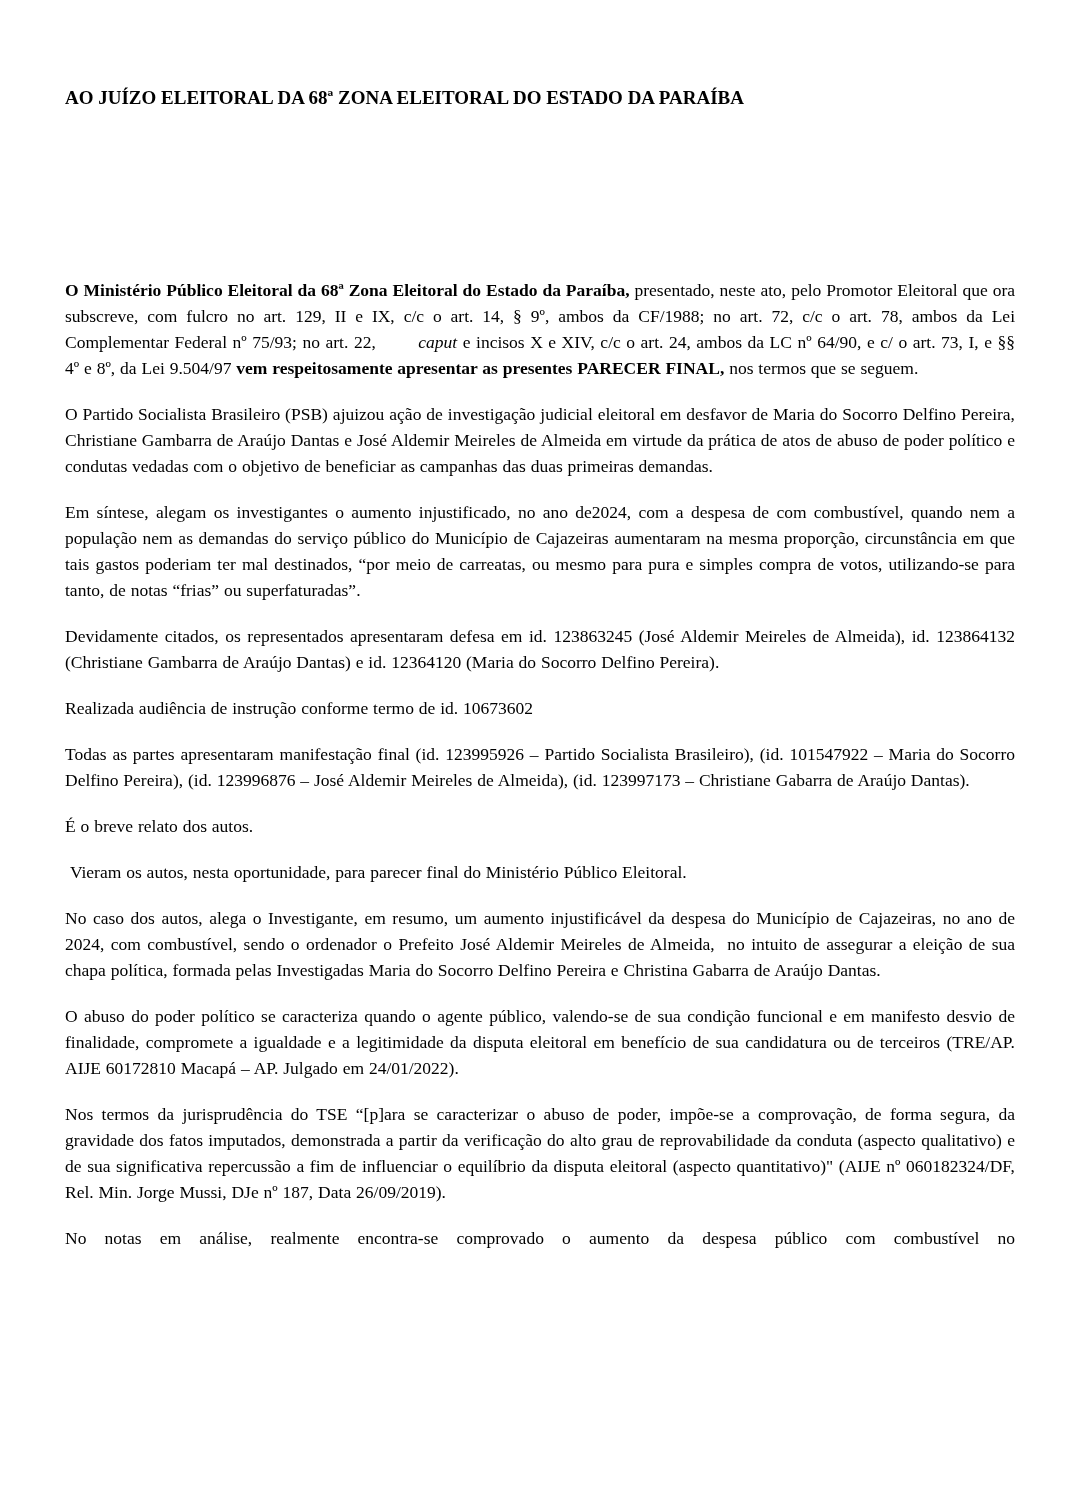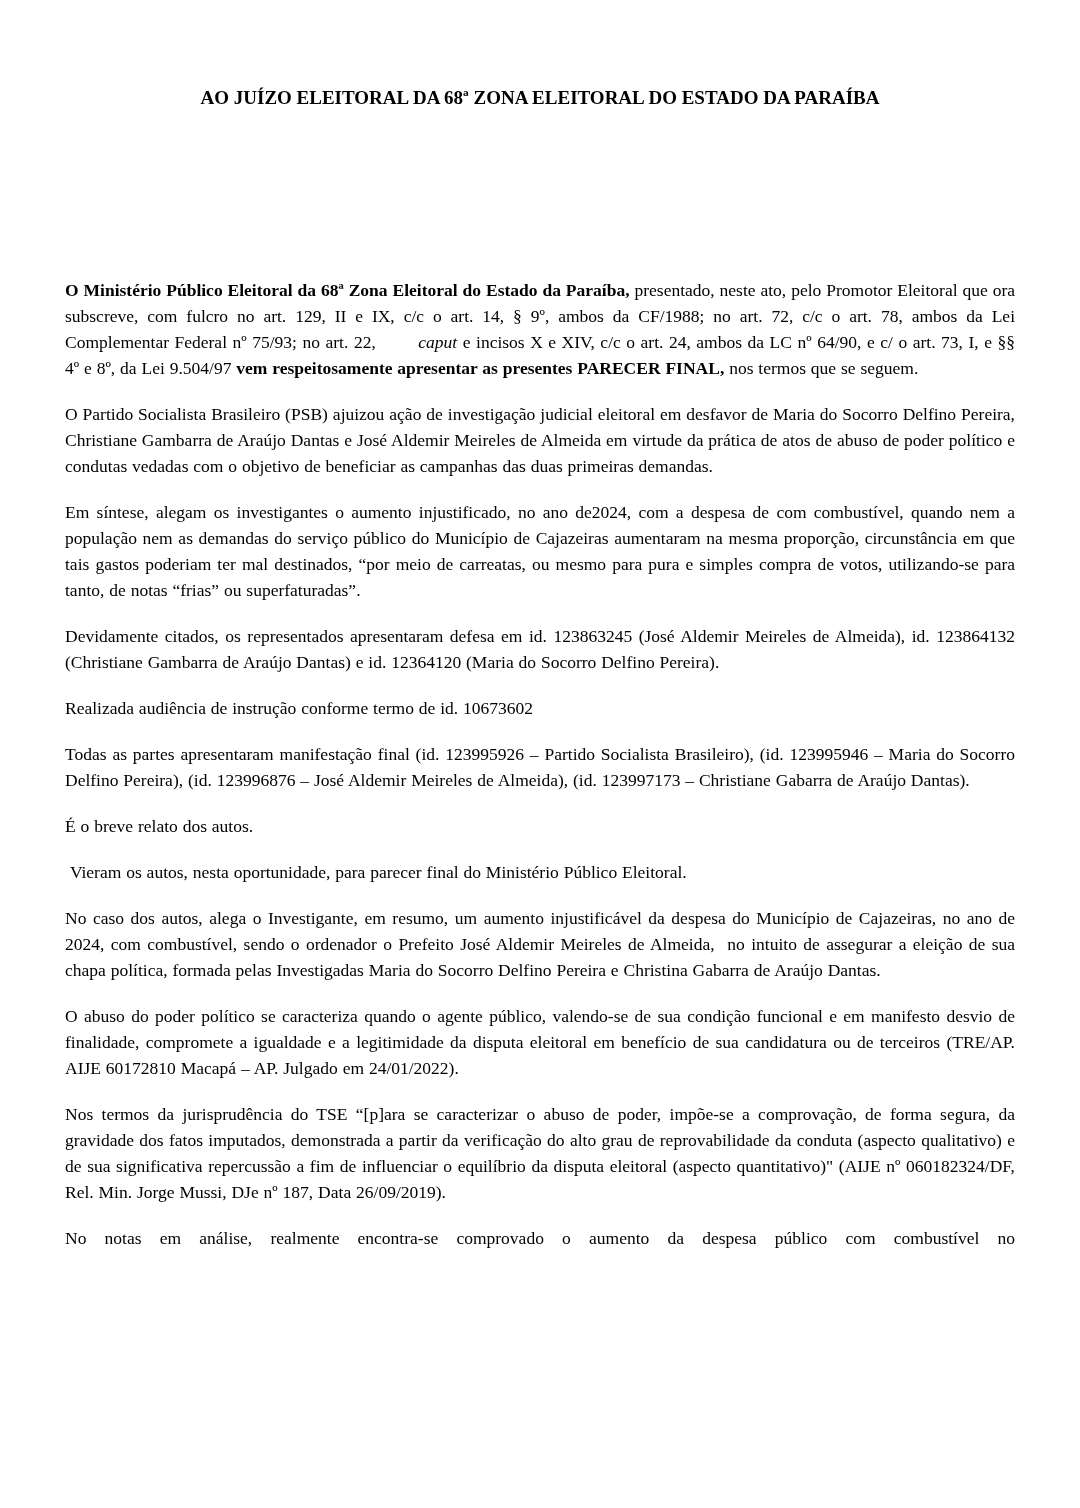--- a/index.html
+++ b/index.html
@@ -19,21 +19,21 @@
     width: 1080px;
     height: 1508px;
     padding: 87px 65px 0 65px;
     background: #ffffff;
   }
   .doc-title {
     font-size: 19px;
     line-height: 21px;
     font-weight: bold;
     margin: 0 0 169px 0;
-    text-align: center;
+    text-align: left;
   }
   .doc-body {
     width: 950px;
   }
   .doc-paragraph {
     font-size: 17.5px;
     line-height: 26px;
     margin: 0 0 20px 0;
     text-align: justify;
     word-spacing: 0.5px;
@@ -50,21 +50,21 @@
 <body>
 
 <div class="page">
   <h1 class="doc-title">AO JUÍZO ELEITORAL DA 68ª ZONA ELEITORAL DO ESTADO DA PARAÍBA</h1>
   <div class="doc-body">
       <p class="doc-paragraph"><span class="seg-bold">O Ministério Público Eleitoral da 68ª Zona Eleitoral do Estado da Paraíba,</span><span class="seg-normal"> presentado, neste ato, pelo Promotor Eleitoral que ora subscreve, com fulcro no art. 129, II e IX, c/c o art. 14, § 9º, ambos da CF/1988; no art. 72, c/c o art. 78, ambos da Lei Complementar Federal nº 75/93; no art. 22, </span><span class="seg-italic">caput</span><span class="seg-normal"> e incisos X e XIV, c/c o art. 24, ambos da LC nº 64/90, e c/ o art. 73, I, e §§ 4º e 8º, da Lei 9.504/97 </span><span class="seg-bold">vem respeitosamente apresentar as presentes PARECER FINAL,</span><span class="seg-normal"> nos termos que se seguem.</span></p>
       <p class="doc-paragraph"><span class="seg-normal">O Partido Socialista Brasileiro (PSB) ajuizou ação de investigação judicial eleitoral em desfavor de Maria do Socorro Delfino Pereira, Christiane Gambarra de Araújo Dantas e José Aldemir Meireles de Almeida em virtude da prática de atos de abuso de poder político e condutas vedadas com o objetivo de beneficiar as campanhas das duas primeiras demandas.</span></p>
       <p class="doc-paragraph"><span class="seg-normal">Em síntese, alegam os investigantes o aumento injustificado, no ano de2024, com a despesa de com combustível, quando nem a população nem as demandas do serviço público do Município de Cajazeiras aumentaram na mesma proporção, circunstância em que tais gastos poderiam ter mal destinados, “por meio de carreatas, ou mesmo para pura e simples compra de votos, utilizando-se para tanto, de notas “frias” ou superfaturadas”.</span></p>
       <p class="doc-paragraph"><span class="seg-normal">Devidamente citados, os representados apresentaram defesa em id. 123863245 (José Aldemir Meireles de Almeida), id. 123864132 (Christiane Gambarra de Araújo Dantas) e id. 12364120 (Maria do Socorro Delfino Pereira).</span></p>
       <p class="doc-paragraph"><span class="seg-normal">Realizada audiência de instrução conforme termo de id. 10673602</span></p>
-      <p class="doc-paragraph"><span class="seg-normal">Todas as partes apresentaram manifestação final (id. 123995926 – Partido Socialista Brasileiro), (id. 123995946 – Maria do Socorro Delfino Pereira), (id. 123996876 – José Aldemir Meireles de Almeida), (id. 123997173 – Christiane Gabarra de Araújo Dantas).</span></p>
+      <p class="doc-paragraph"><span class="seg-normal">Todas as partes apresentaram manifestação final (id. 123995926 – Partido Socialista Brasileiro), (id. 101547922 – Maria do Socorro Delfino Pereira), (id. 123996876 – José Aldemir Meireles de Almeida), (id. 123997173 – Christiane Gabarra de Araújo Dantas).</span></p>
       <p class="doc-paragraph"><span class="seg-normal">É o breve relato dos autos.</span></p>
       <p class="doc-paragraph"><span class="seg-normal">&nbsp;Vieram os autos, nesta oportunidade, para parecer final do Ministério Público Eleitoral.</span></p>
       <p class="doc-paragraph"><span class="seg-normal">No caso dos autos, alega o Investigante, em resumo, um aumento injustificável da despesa do Município de Cajazeiras, no ano de 2024, com combustível, sendo o ordenador o Prefeito José Aldemir Meireles de Almeida,&nbsp; no intuito de assegurar a eleição de sua chapa política, formada pelas Investigadas Maria do Socorro Delfino Pereira e Christina Gabarra de Araújo Dantas.</span></p>
       <p class="doc-paragraph"><span class="seg-normal">O abuso do poder político se caracteriza quando o agente público, valendo-se de sua condição funcional e em manifesto desvio de finalidade, compromete a igualdade e a legitimidade da disputa eleitoral em benefício de sua candidatura ou de terceiros (TRE/AP. AIJE 60172810 Macapá – AP. Julgado em 24/01/2022).</span></p>
       <p class="doc-paragraph"><span class="seg-normal">Nos termos da jurisprudência do TSE “[p]ara se caracterizar o abuso de poder, impõe-se a comprovação, de forma segura, da gravidade dos fatos imputados, demonstrada a partir da verificação do alto grau de reprovabilidade da conduta (aspecto qualitativo) e de sua significativa repercussão a fim de influenciar o equilíbrio da disputa eleitoral (aspecto quantitativo)" (AIJE nº 060182324/DF, Rel. Min. Jorge Mussi, DJe nº 187, Data 26/09/2019).</span></p>
       <p class="doc-paragraph"><span class="seg-normal">No notas em análise, realmente encontra-se comprovado o aumento da despesa público com combustível no</span></p>
     </div>
 </div>
 
 </body></html>

